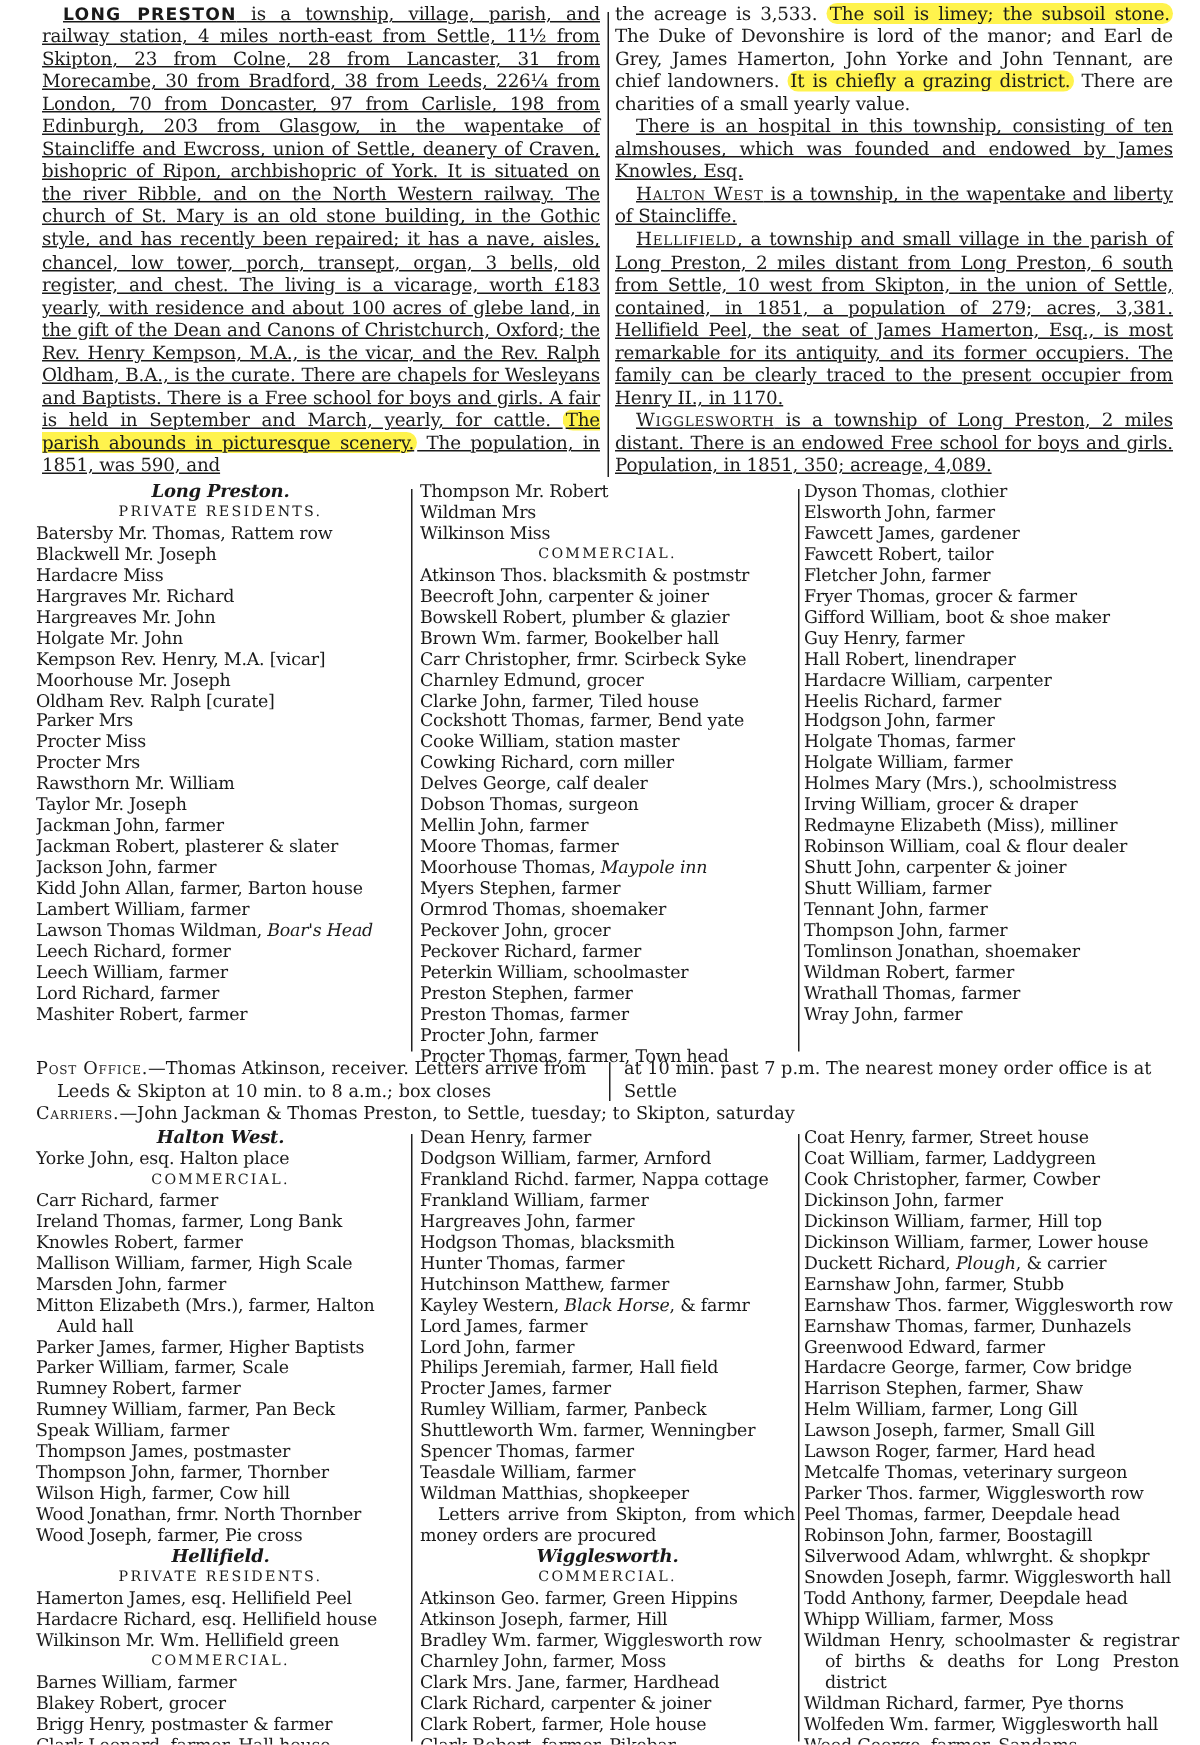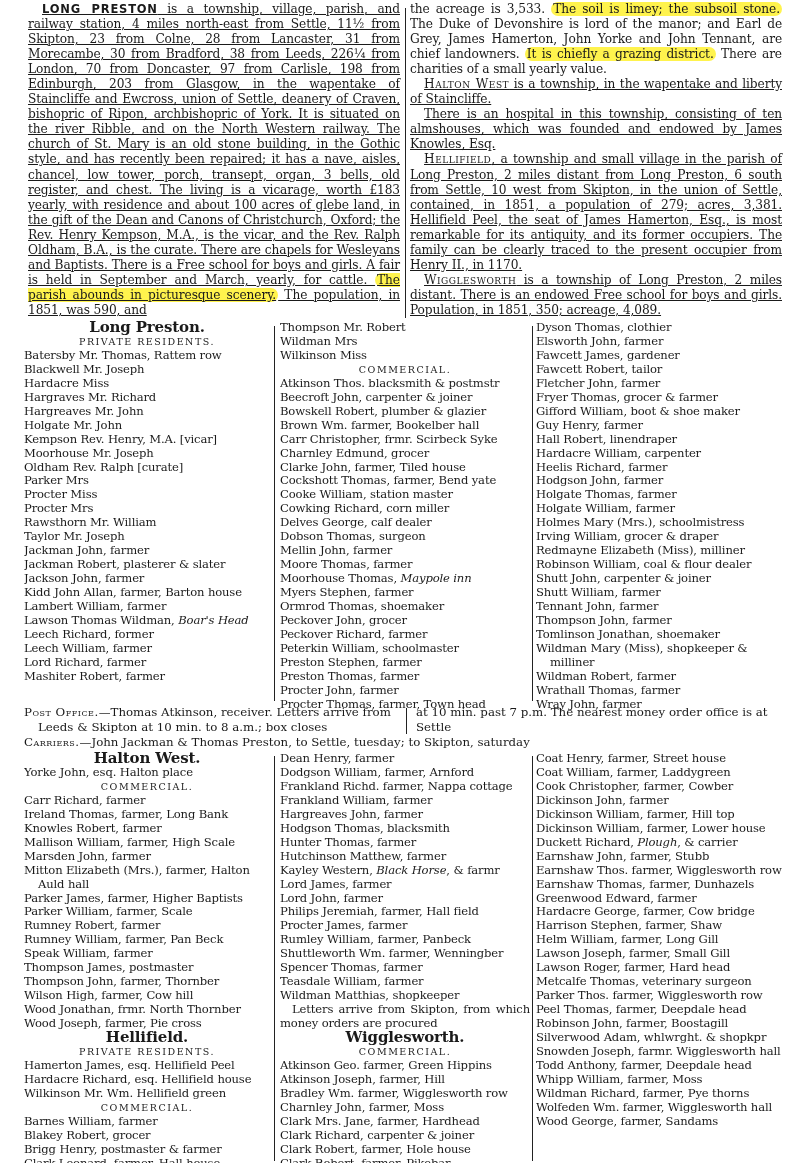--- a/index.html
+++ b/index.html
@@ -13,40 +13,40 @@
   .prose { font-size: 12.2px; line-height: 15.05px; text-align: justify; letter-spacing: -0.1px; }
   .prose p { margin: 0; }
   .indent { text-indent: 14px; text-decoration: underline; }
   .hl { background: #fff34d; border-radius: 7px; padding: 0 2px; margin-top: 10px; }
   .sc { font-variant: small-caps; letter-spacing: 0.5px; }
   .bold-head { font-weight: bold; letter-spacing: 0.8px; font-family: "DejaVu Sans", sans-serif; font-size: 11.5px; }
   .vline { position: absolute; width: 1px; background: #222; }
   .dir { font-size: 11.6px; line-height: 13.95px; letter-spacing: -0.15px; white-space: nowrap; }
   .dir .row { white-space: nowrap; overflow: hidden; }
   .dir .wrap { white-space: normal; padding-left: 14px; text-indent: -14px; }
-  .place { font-weight: bold; font-family: "DejaVu Serif", serif; font-size: 15px; text-align: center; }
+  .place { font-weight: bold; font-family: "DejaVu Serif", serif; font-size: 12px; text-align: center; font-style: italic; }
   .section { text-align: center; font-size: 9.5px; letter-spacing: 1.5px; }
   .it { font-style: italic; }
   .full { font-size: 11.8px; line-height: 14.5px; }
 </style>
 </head>
 <body>
 
 <div class="page">
 
   <div class="col prose" style="left:28px; top:2px; width:372px;">
     <p class="indent"><span class="bold-head">LONG PRESTON</span><span> is a township, village, parish, and railway station, 4 miles north-east from Settle, 11½ from Skipton, 23 from Colne, 28 from Lancaster, 31 from Morecambe, 30 from Bradford, 38 from Leeds, 226¼ from London, 70 from Doncaster, 97 from Carlisle, 198 from Edinburgh, 203 from Glasgow, in the wapentake of Staincliffe and Ewcross, union of Settle, deanery of Craven, bishopric of Ripon, archbishopric of York. It is situated on the river Ribble, and on the North Western railway. The church of St. Mary is an old stone building, in the Gothic style, and has recently been repaired; it has a nave, aisles, chancel, low tower, porch, transept, organ, 3 bells, old register, and chest. The living is a vicarage, worth £183 yearly, with residence and about 100 acres of glebe land, in the gift of the Dean and Canons of Christchurch, Oxford; the Rev. Henry Kempson, M.A., is the vicar, and the Rev. Ralph Oldham, B.A., is the curate. There are chapels for Wesleyans and Baptists. There is a Free school for boys and girls. A fair is held in September and March, yearly, for cattle. </span><span class="hl">The parish abounds in picturesque scenery.</span><span> The population, in 1851, was 590, and</span></p>
   </div>
 
   <div class="vline" style="left:405px; top:8px; height:310px;"></div>
 
   <div class="col prose" style="left:410px; top:2px; width:372px;">
     <p><span>the acreage is 3,533. </span><span class="hl">The soil is limey; the subsoil stone.</span><span> The Duke of Devonshire is lord of the manor; and Earl de Grey, James Hamerton, John Yorke and John Tennant, are chief landowners. </span><span class="hl">It is chiefly a grazing district.</span><span> There are charities of a small yearly value.</span></p>
+    <p class="indent">There is an hospital in this township, consisting of ten almshouses, which was founded and endowed by James Knowles, Esq.</p>
     <p class="indent"><span class="sc">Halton West</span><span> is a township, in the wapentake and liberty of Staincliffe.</span></p>
-    <p class="indent">There is an hospital in this township, consisting of ten almshouses, which was founded and endowed by James Knowles, Esq.</p>
     <p class="indent"><span class="sc">Hellifield</span><span>, a township and small village in the parish of Long Preston, 2 miles distant from Long Preston, 6 south from Settle, 10 west from Skipton, in the union of Settle, contained, in 1851, a population of 279; acres, 3,381. Hellifield Peel, the seat of James Hamerton, Esq., is most remarkable for its antiquity, and its former occupiers. The family can be clearly traced to the present occupier from Henry II., in 1170.</span></p>
     <p class="indent"><span class="sc">Wigglesworth</span><span> is a township of Long Preston, 2 miles distant. There is an endowed Free school for boys and girls. Population, in 1851, 350; acreage, 4,089.</span></p>
   </div>
 
   <div class="vline" style="left:274px; top:326px; height:375px;"></div>
   <div class="vline" style="left:532px; top:326px; height:375px;"></div>
 
   <div class="col dir" style="left:24px; top:321px; width:246px;">
     <div class="place">Long Preston.</div>
     <div class="section">PRIVATE RESIDENTS.</div>
@@ -124,21 +124,20 @@
     <div class="row">Holgate William, farmer</div>
     <div class="row">Holmes Mary (Mrs.), schoolmistress</div>
     <div class="row">Irving William, grocer &amp; draper</div>
     <div class="row">Redmayne Elizabeth (Miss), milliner</div>
     <div class="row">Robinson William, coal &amp; flour dealer</div>
     <div class="row">Shutt John, carpenter &amp; joiner</div>
     <div class="row">Shutt William, farmer</div>
     <div class="row">Tennant John, farmer</div>
     <div class="row">Thompson John, farmer</div>
     <div class="row">Tomlinson Jonathan, shoemaker</div>
-    <div class="wrap">Wildman Mary (Miss), shopkeeper &amp; milliner</div>
     <div class="row">Wildman Robert, farmer</div>
     <div class="row">Wrathall Thomas, farmer</div>
     <div class="row">Wray John, farmer</div>
   </div>
 
   <div class="col full" style="left:24px; top:705px; width:380px; padding-left:14px; text-indent:-14px;">
     <span class="sc">Post Office.</span><span>—Thomas Atkinson, receiver. Letters arrive from Leeds &amp; Skipton at 10 min. to 8 a.m.; box closes</span>
   </div>
   <div class="vline" style="left:406px; top:708px; height:26px;"></div>
   <div class="col full" style="left:416px; top:705px; width:372px;">
@@ -233,18 +232,19 @@
     <div class="row">Lawson Joseph, farmer, Small Gill</div>
     <div class="row">Lawson Roger, farmer, Hard head</div>
     <div class="row">Metcalfe Thomas, veterinary surgeon</div>
     <div class="row">Parker Thos. farmer, Wigglesworth row</div>
     <div class="row">Peel Thomas, farmer, Deepdale head</div>
     <div class="row">Robinson John, farmer, Boostagill</div>
     <div class="row">Silverwood Adam, whlwrght. &amp; shopkpr</div>
     <div class="row">Snowden Joseph, farmr. Wigglesworth hall</div>
     <div class="row">Todd Anthony, farmer, Deepdale head</div>
     <div class="row">Whipp William, farmer, Moss</div>
+    <div class="wrap" style="text-align:justify;">Wildman Henry, schoolmaster &amp; registrar of births &amp; deaths for Long Preston district</div>
     <div class="row">Wildman Richard, farmer, Pye thorns</div>
     <div class="row">Wolfeden Wm. farmer, Wigglesworth hall</div>
     <div class="row">Wood George, farmer, Sandams</div>
   </div>
 
 </div>
 
 </body></html>

